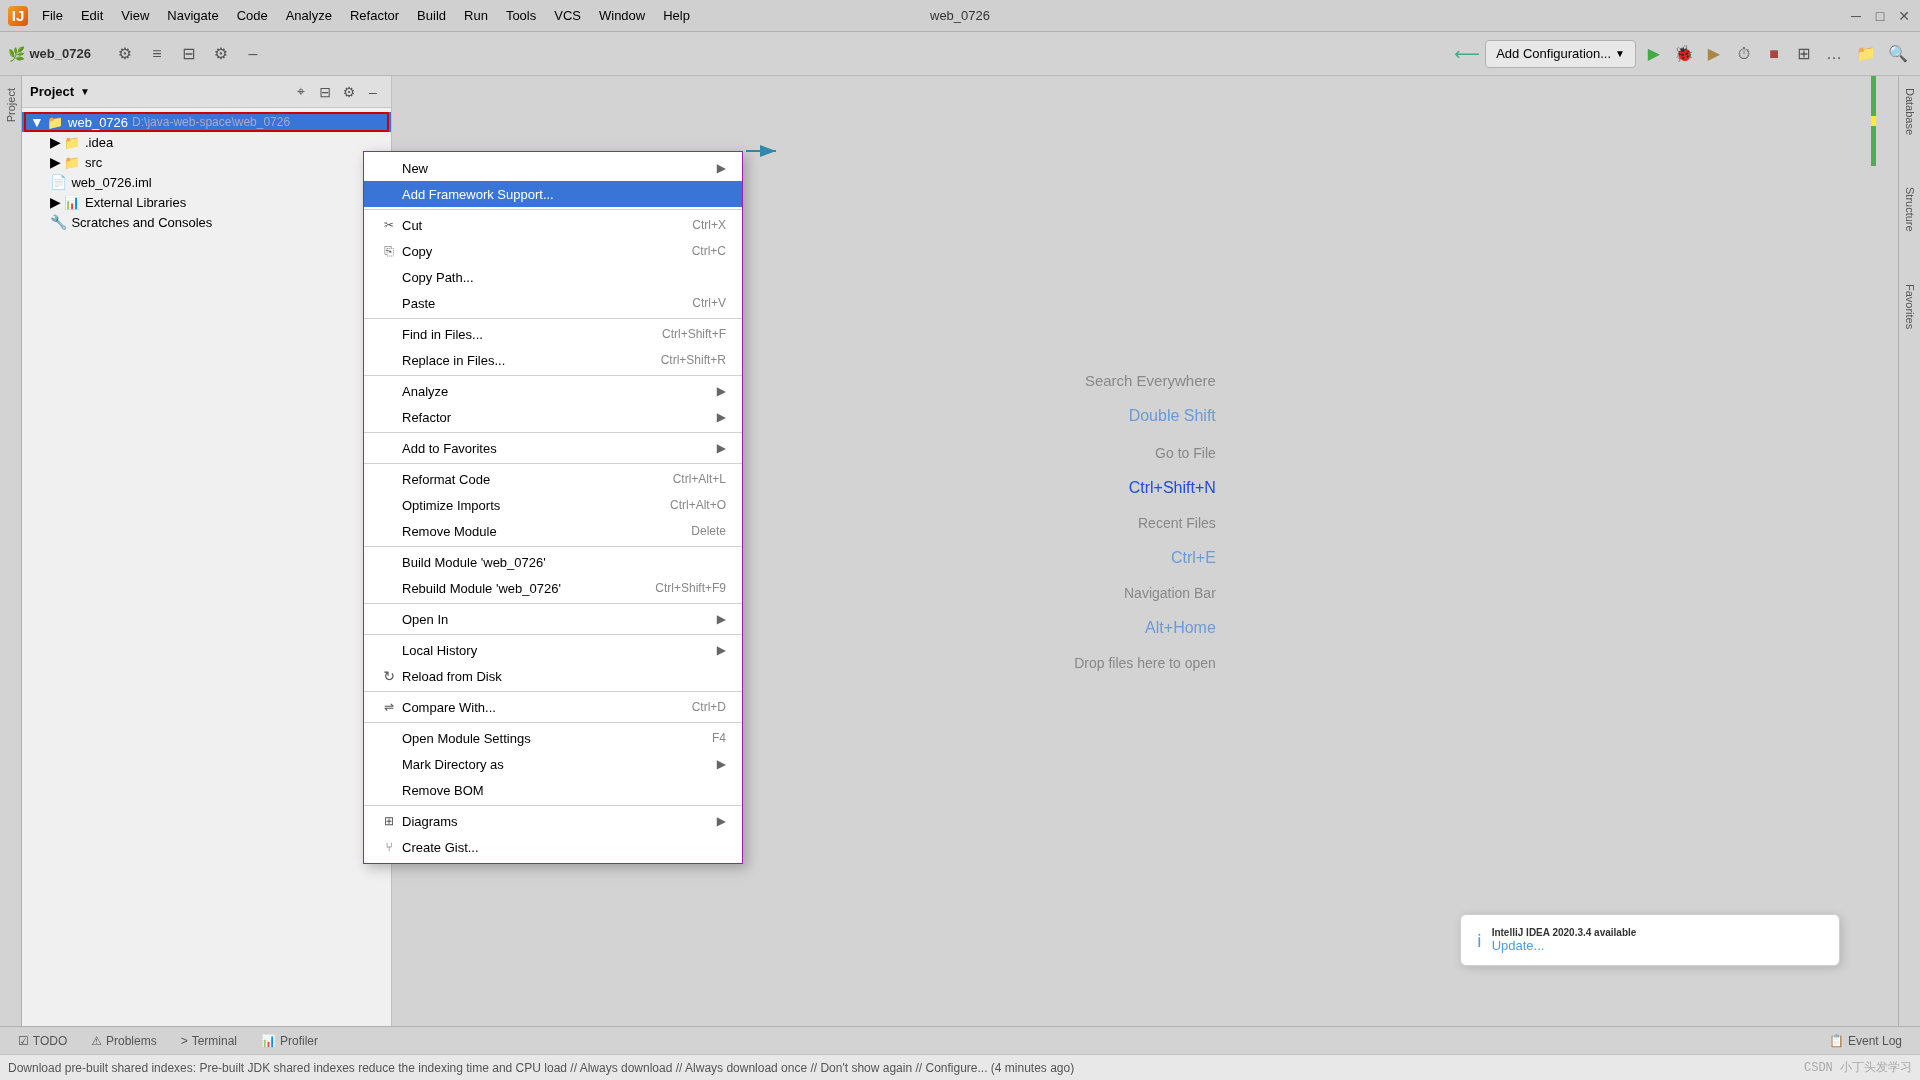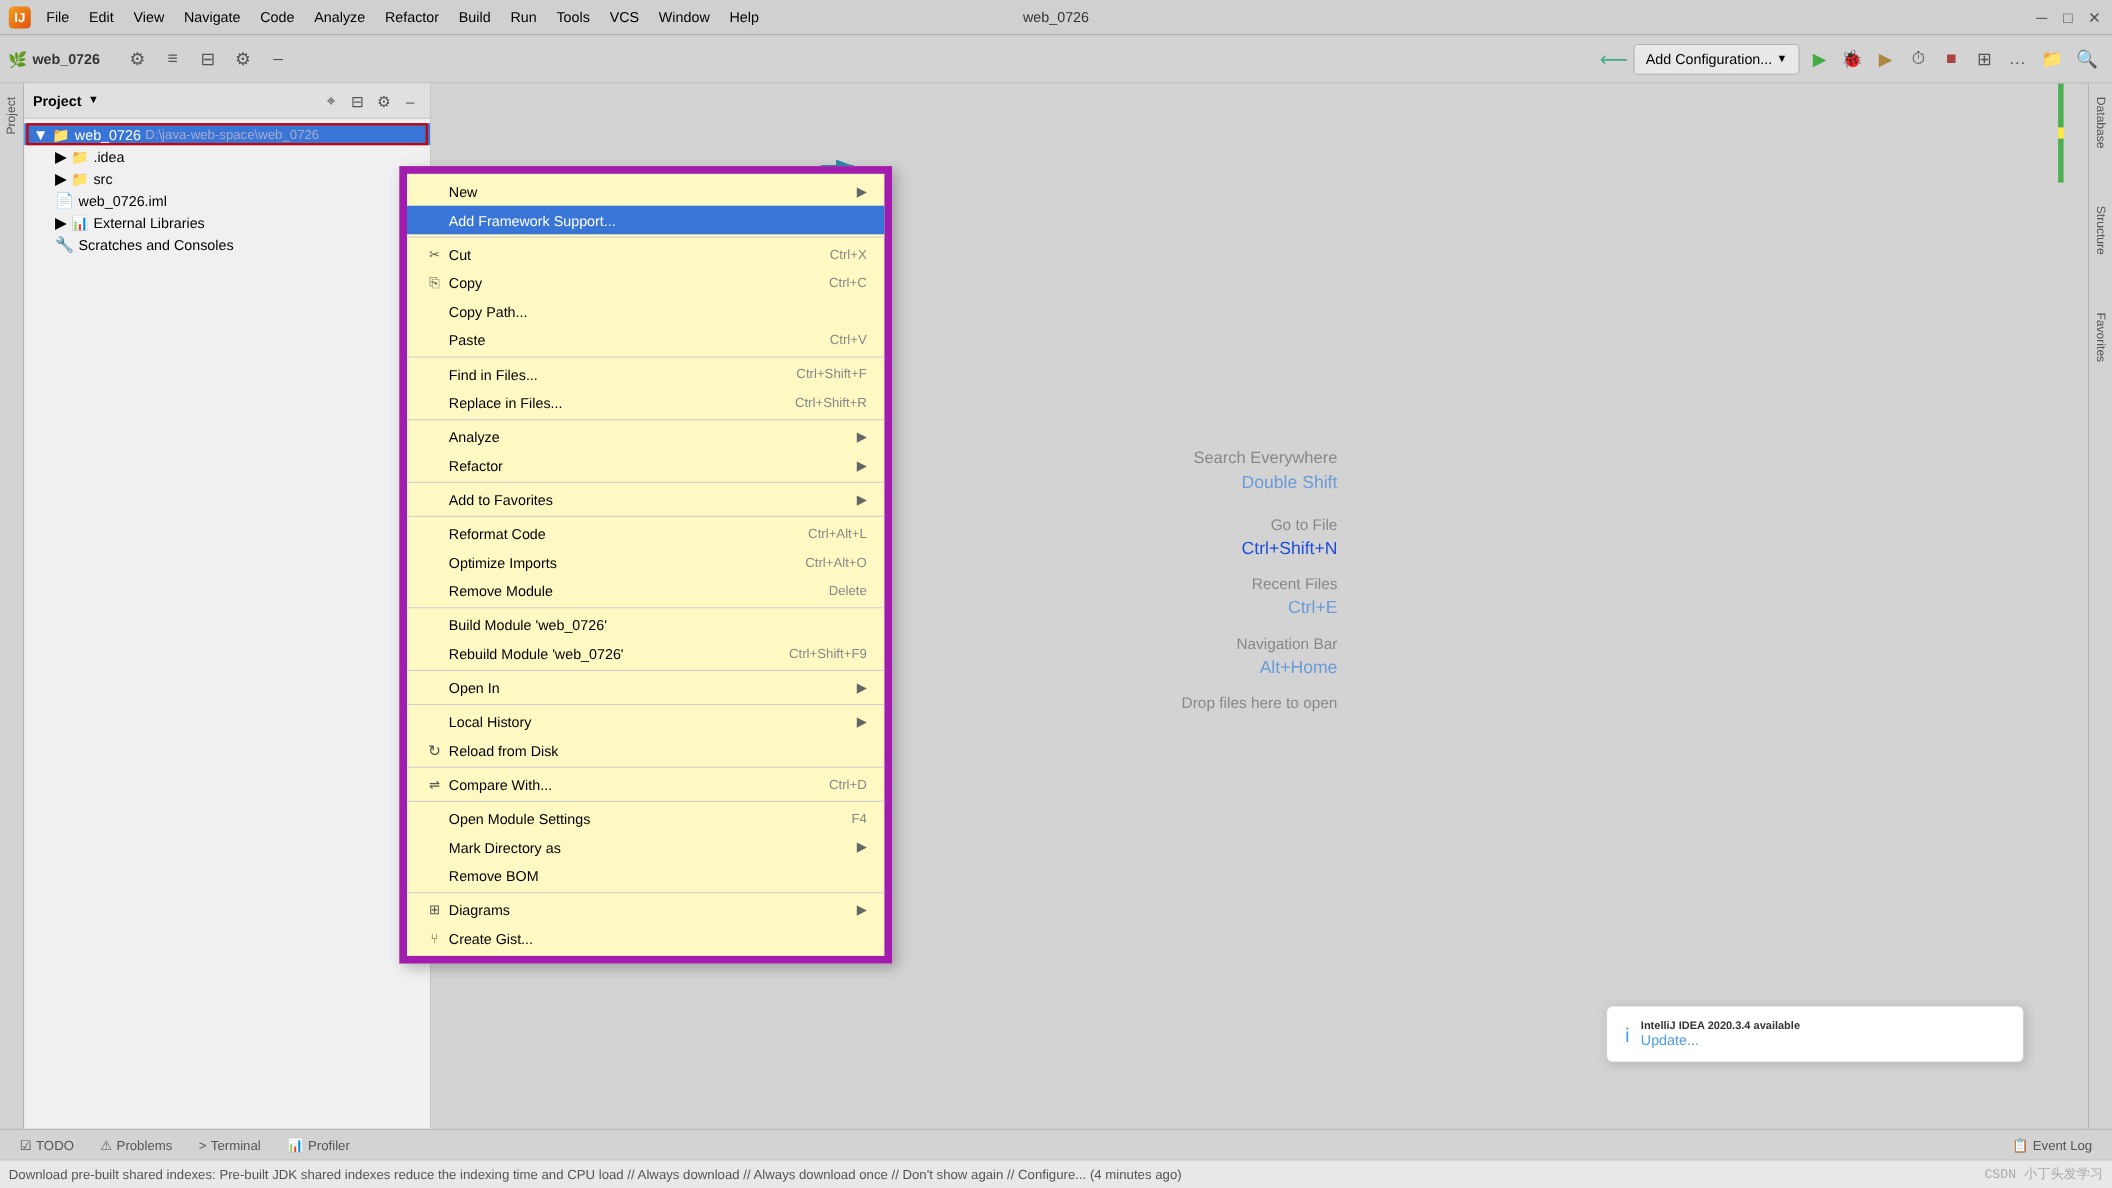--- a/index.html
+++ b/index.html
@@ -165,31 +165,31 @@
       top: 50%;
       left: 50%;
       transform: translate(-50%, -60%);
       text-align: right;
       color: #888;
       font-size: 16px;
     }
     .search-hint-line {
       color: #6a9ad8;
       font-size: 16px;
-      margin: 6px 0;
+      margin: 18px 0;
     }
 
     
     #context-menu {
       position: absolute;
       left: 363px;
       top: 75px;
-      width: 448px;
-      background: #fef9c3;
-      border: 7px solid #a21caf;
+      width: 380px;
+      background: #ffffff;
+      border: 1px solid #a21caf;
       box-shadow: 4px 4px 12px rgba(0,0,0,0.25);
       z-index: 1000;
       padding: 3px 0;
     }
     .ctx-item {
       display: flex;
       align-items: center;
       padding: 4px 16px;
       cursor: pointer;
       font-size: 13px;
@@ -310,21 +310,21 @@
     }
     .strip-segment {
       height: 40px;
     }
   </style>
 </head>
 <body>
 
 <div id="title-bar">
   <div class="app-icon">
-    <span style="font-size:12px;font-weight:bold;">IJ</span>
+    <span style="font-size:15px;font-weight:bold;">IJ</span>
   </div>
   <div class="menu-items">
     <span class="menu-item">File</span>
     <span class="menu-item">Edit</span>
     <span class="menu-item">View</span>
     <span class="menu-item">Navigate</span>
     <span class="menu-item">Code</span>
     <span class="menu-item">Analyze</span>
     <span class="menu-item">Refactor</span>
     <span class="menu-item">Build</span>

